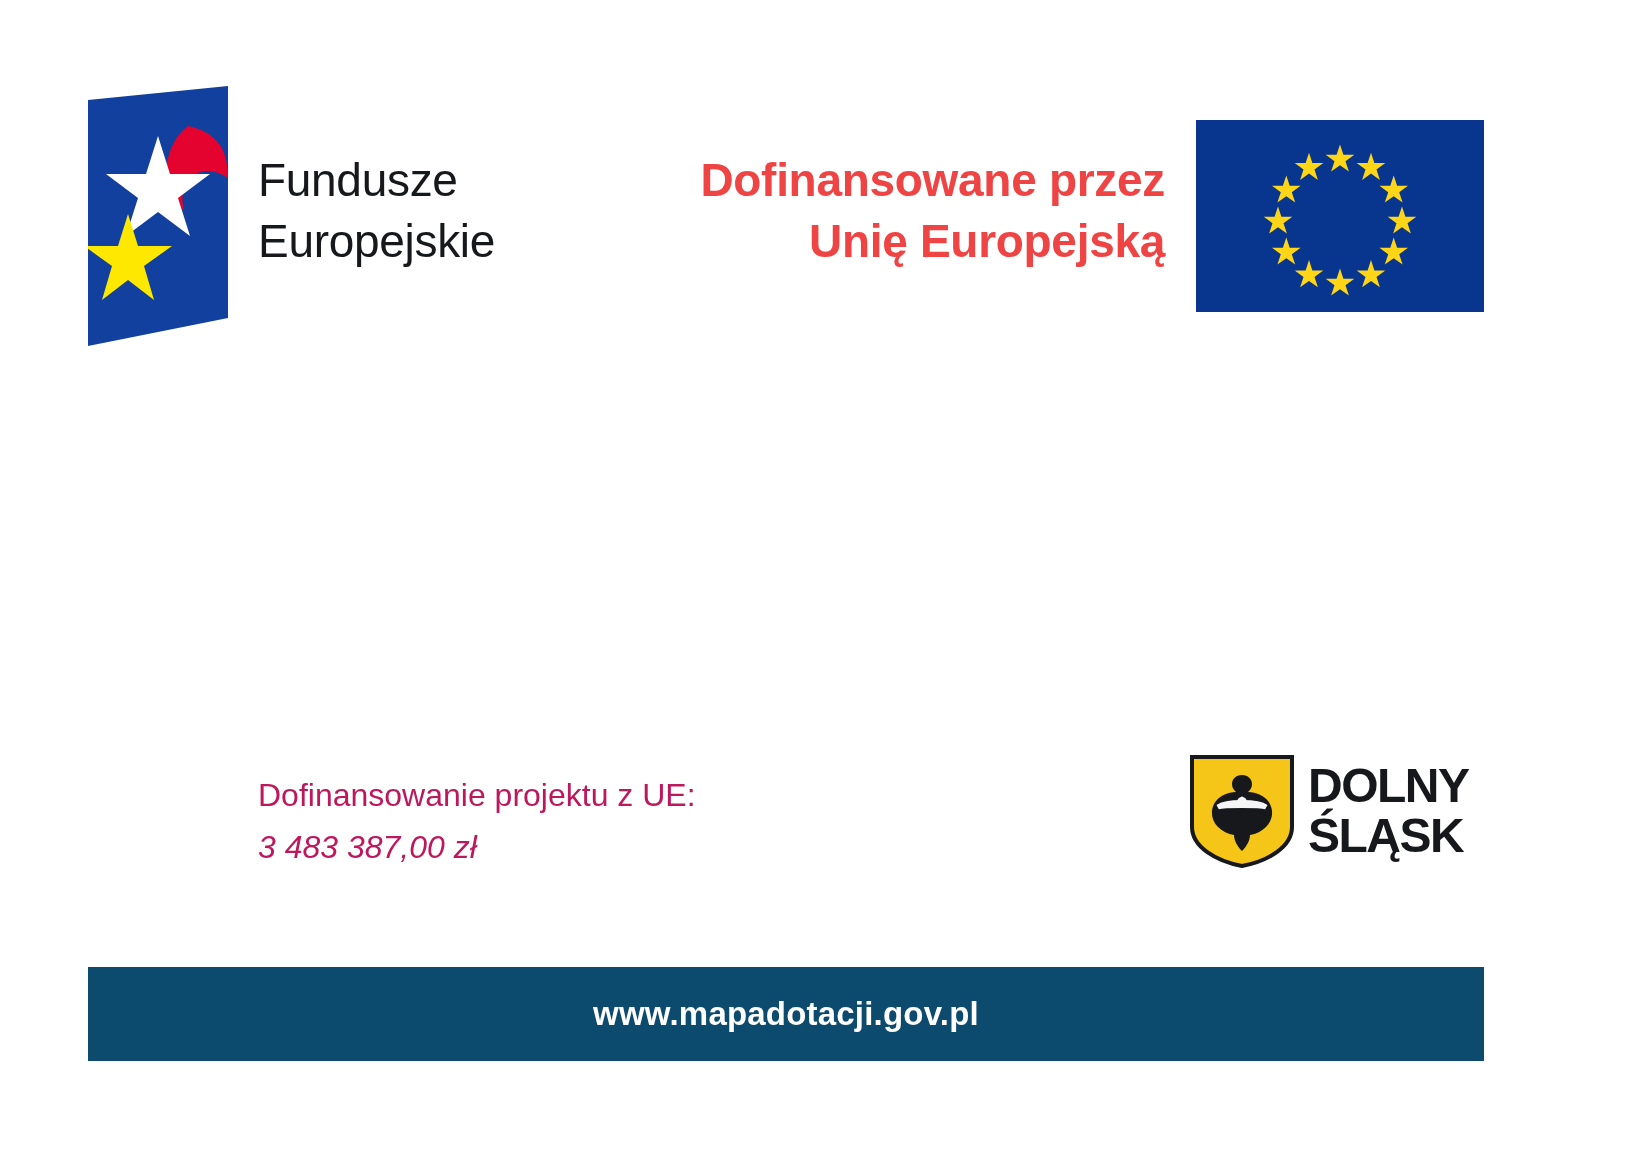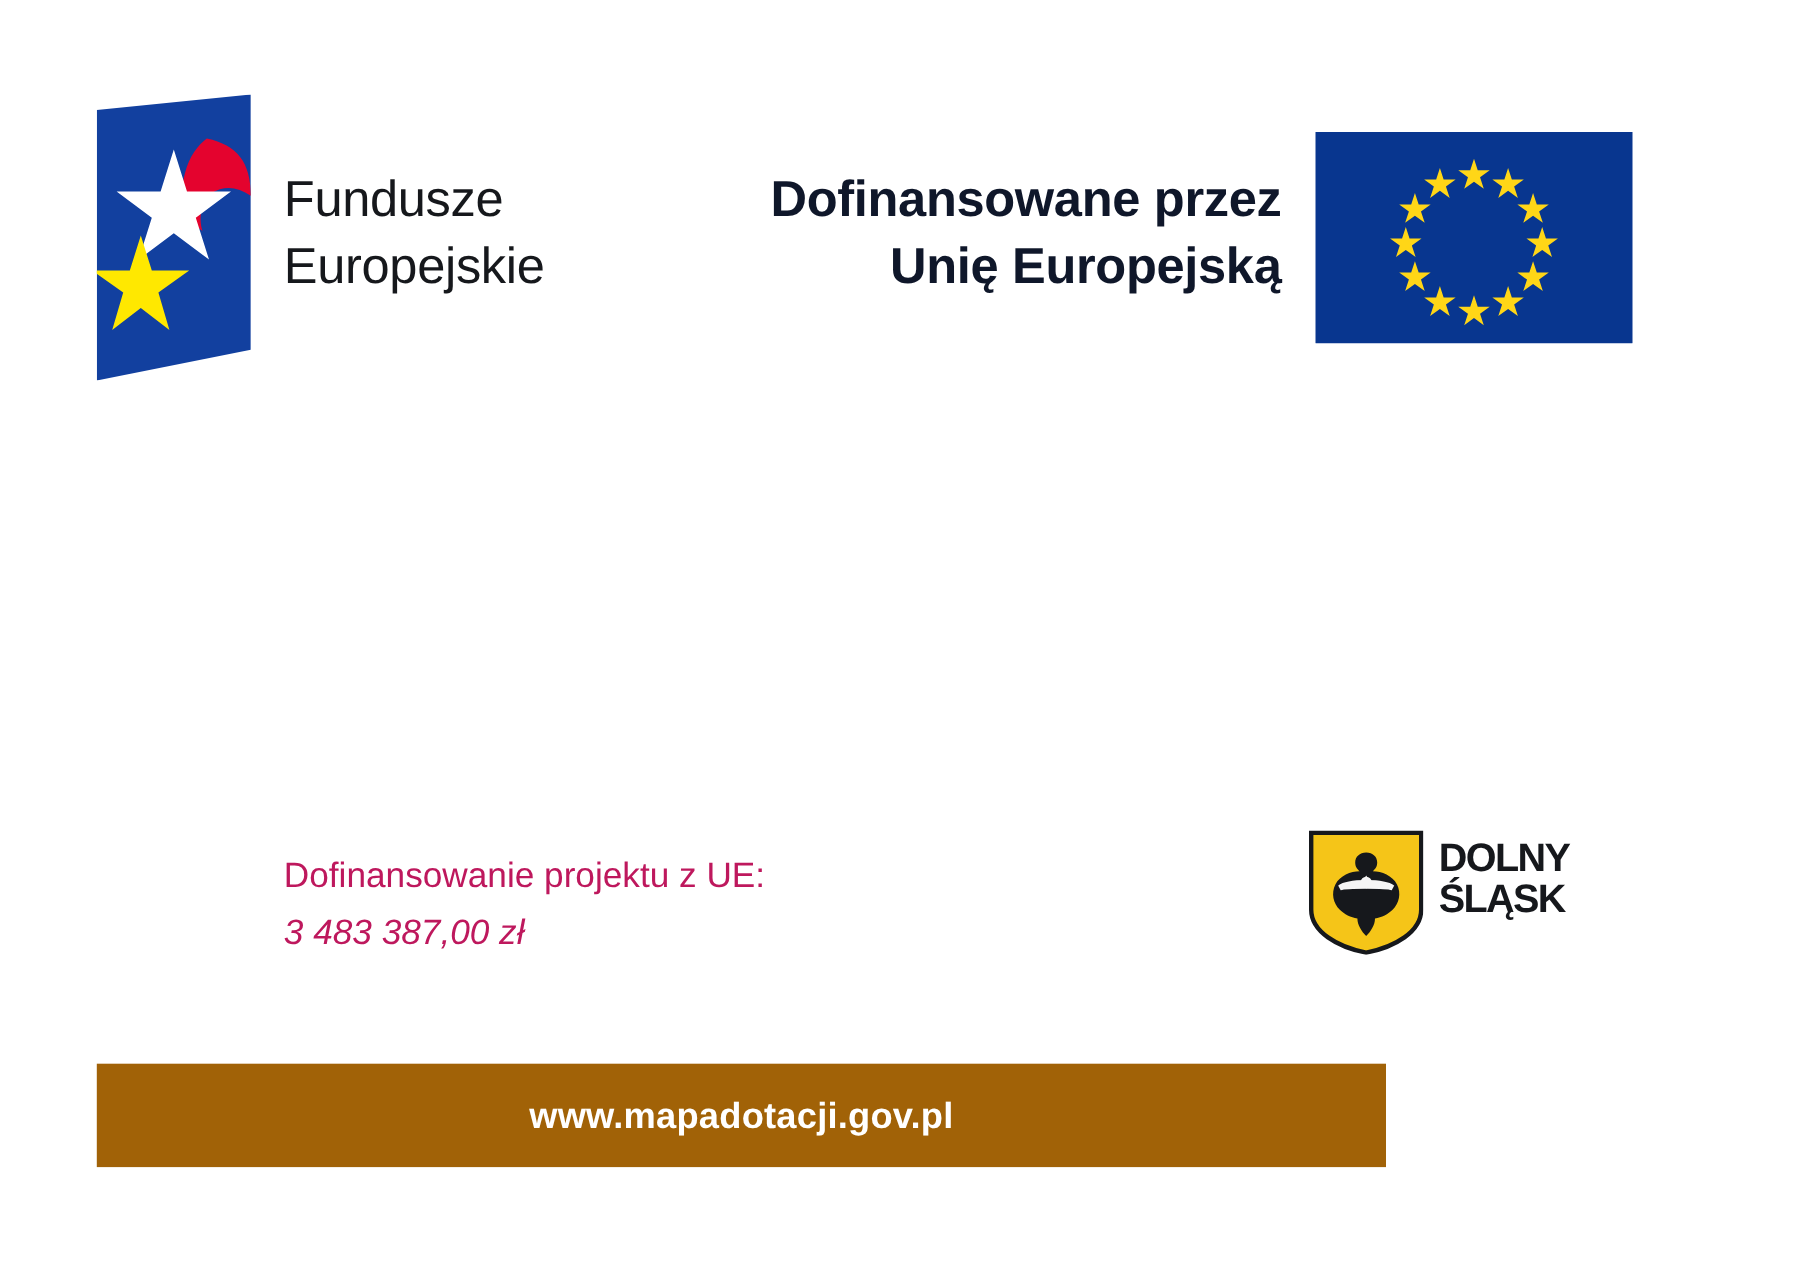--- a/index.html
+++ b/index.html
@@ -60,21 +60,21 @@
   .eu-text {
     position: absolute;
     left: 620px;
     top: 150px;
     width: 545px;
     text-align: right;
     font-size: 46px;
     font-weight: bold;
     line-height: 1.33;
     letter-spacing: -0.3px;
-    color: #0f172a;
+    color: #ef4444;
     white-space: pre-line;
   }
 
   .eu-flag {
     position: absolute;
     left: 1196px;
     top: 120px;
     width: 288px;
     height: 192px;
     background: #08368f;
@@ -118,36 +118,36 @@
     left: 0;
     top: 0;
     width: 104px;
     height: 113px;
   }
   .ds-crest svg { display:block; }
   .ds-wordmark {
     position: absolute;
     left: 118px;
     top: 6px;
-    font-size: 36px;
+    font-size: 48px;
     font-weight: bold;
     line-height: 1.04;
     letter-spacing: -1.5px;
     color: #16181c;
     white-space: pre-line;
   }
 
   
   .footer-bar {
     position: absolute;
     left: 88px;
     top: 967px;
-    width: 1172px;
+    width: 1396px;
     height: 94px;
-    background: #a16207;
+    background: #0c4a6e;
     display: flex;
     align-items: center;
     justify-content: center;
   }
   .footer-url {
     color: #ffffff;
     font-size: 33px;
     font-weight: bold;
     letter-spacing: 0.2px;
   }

